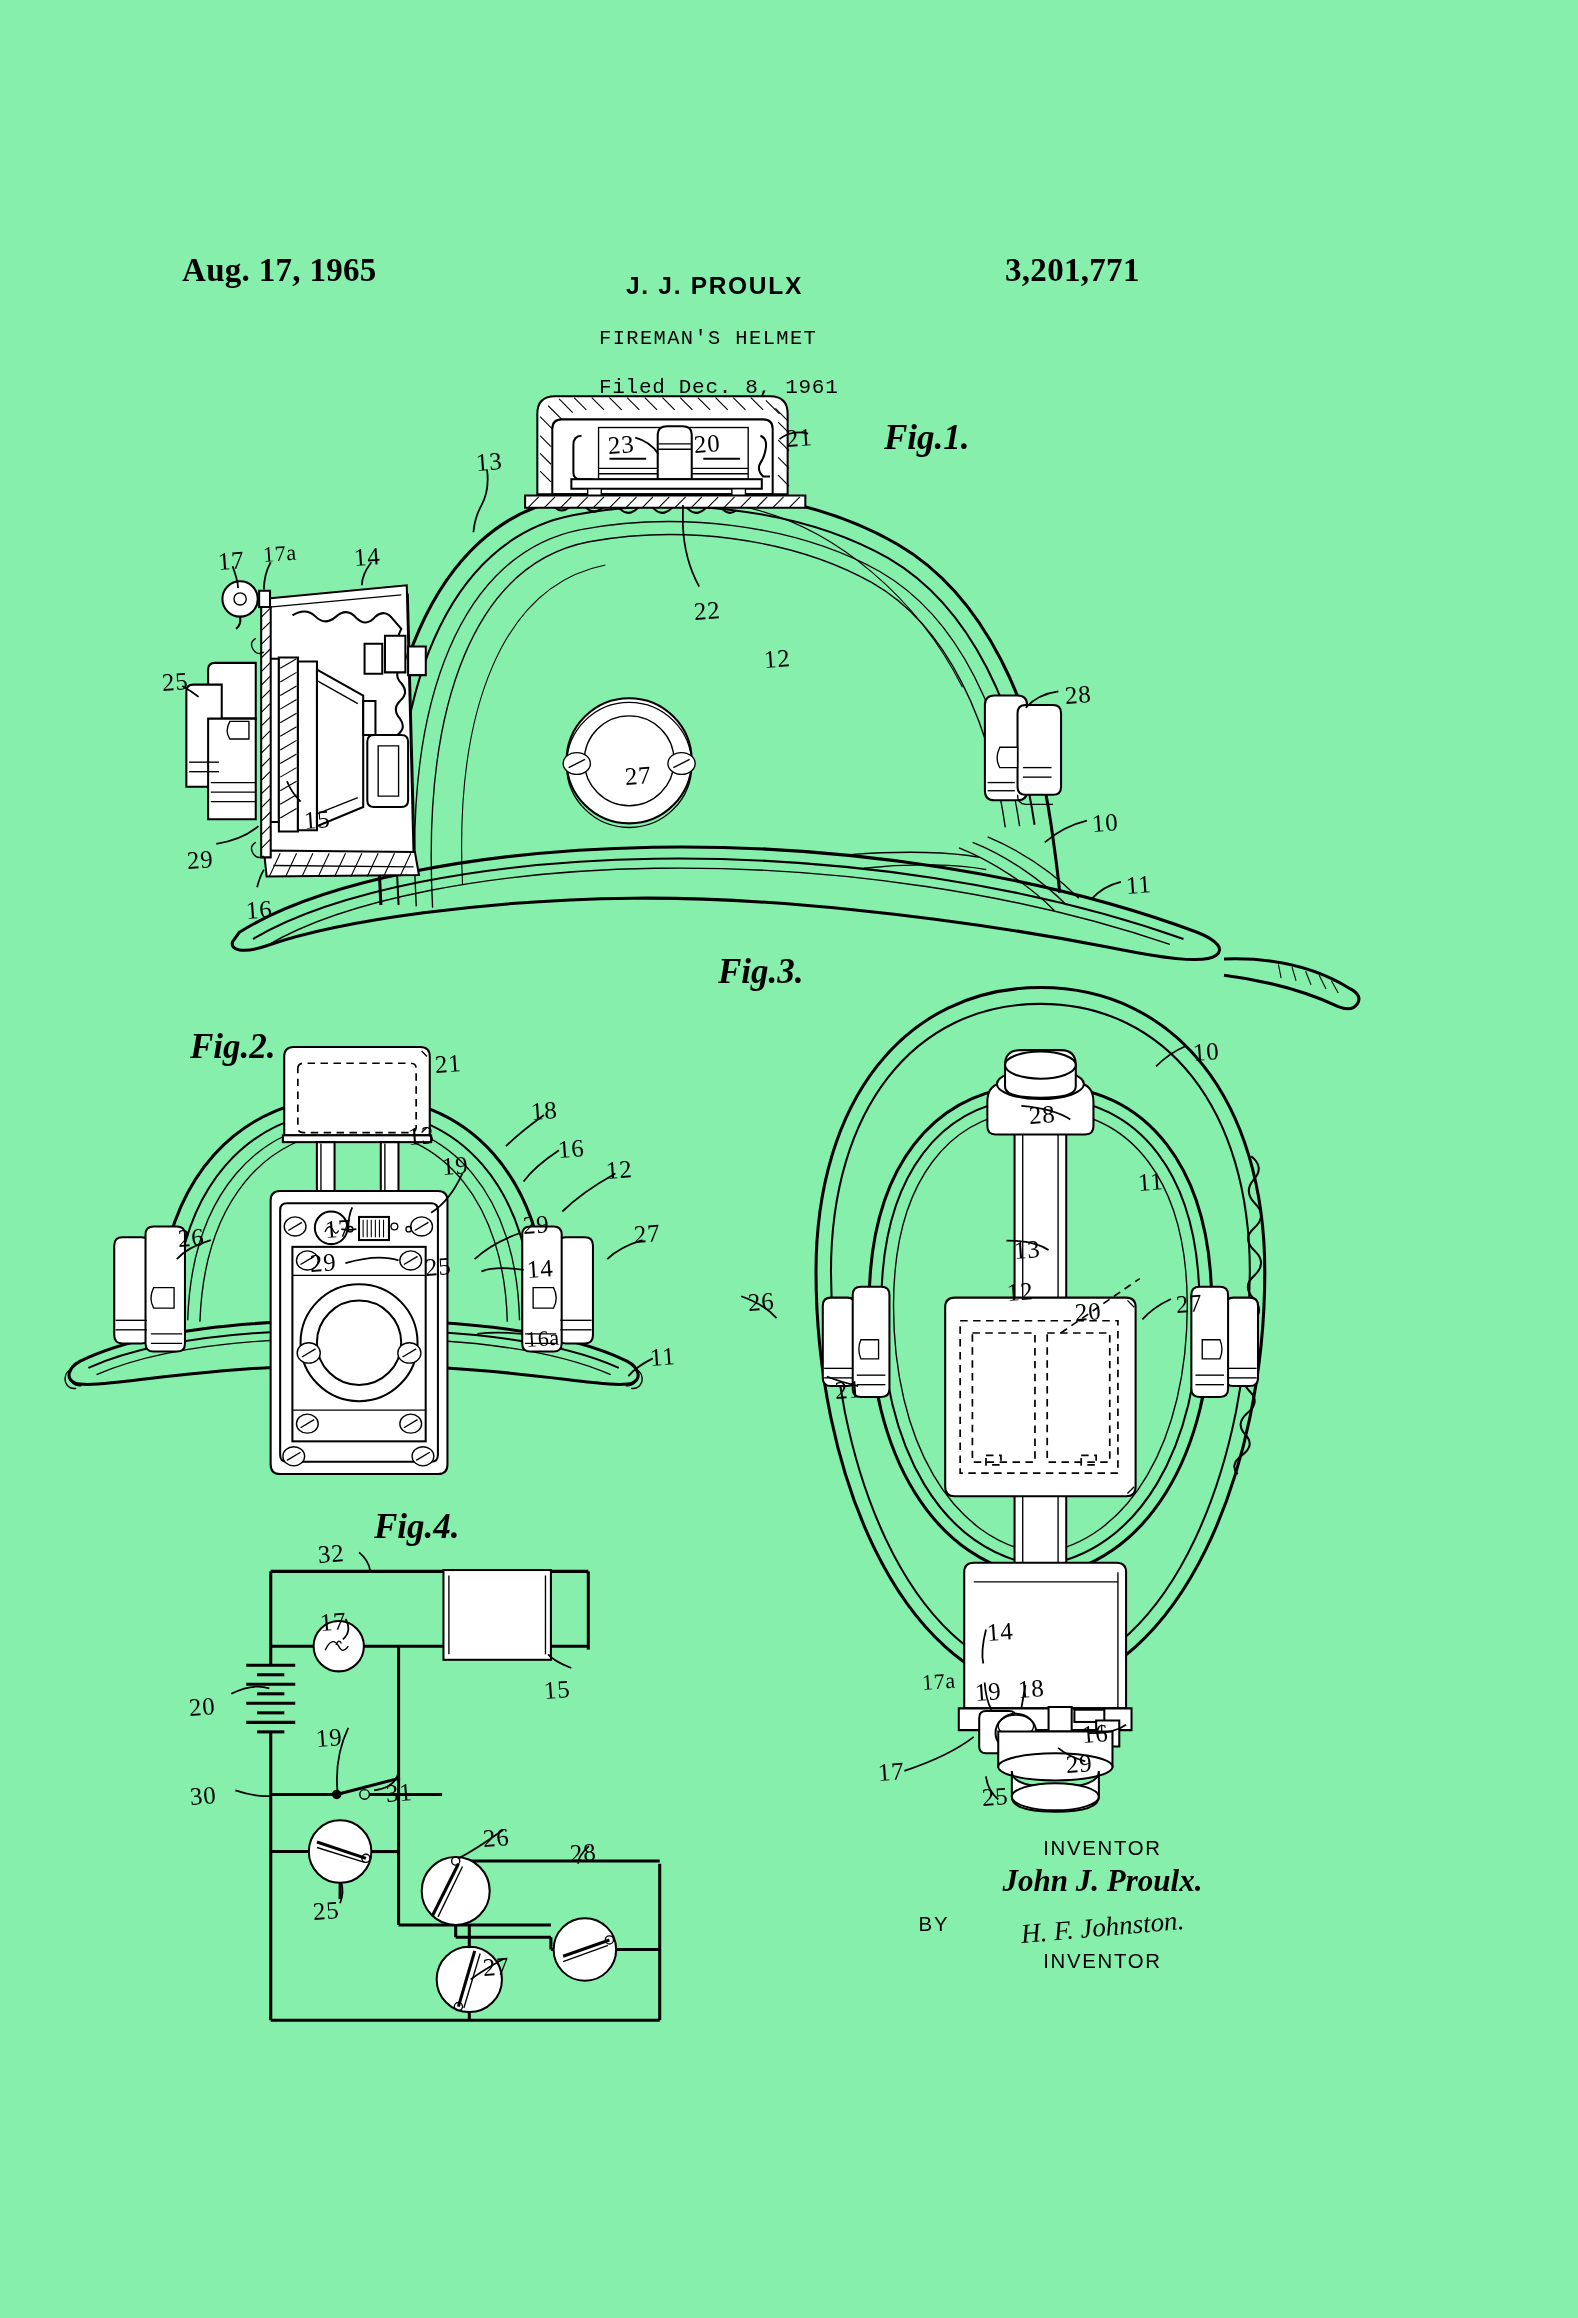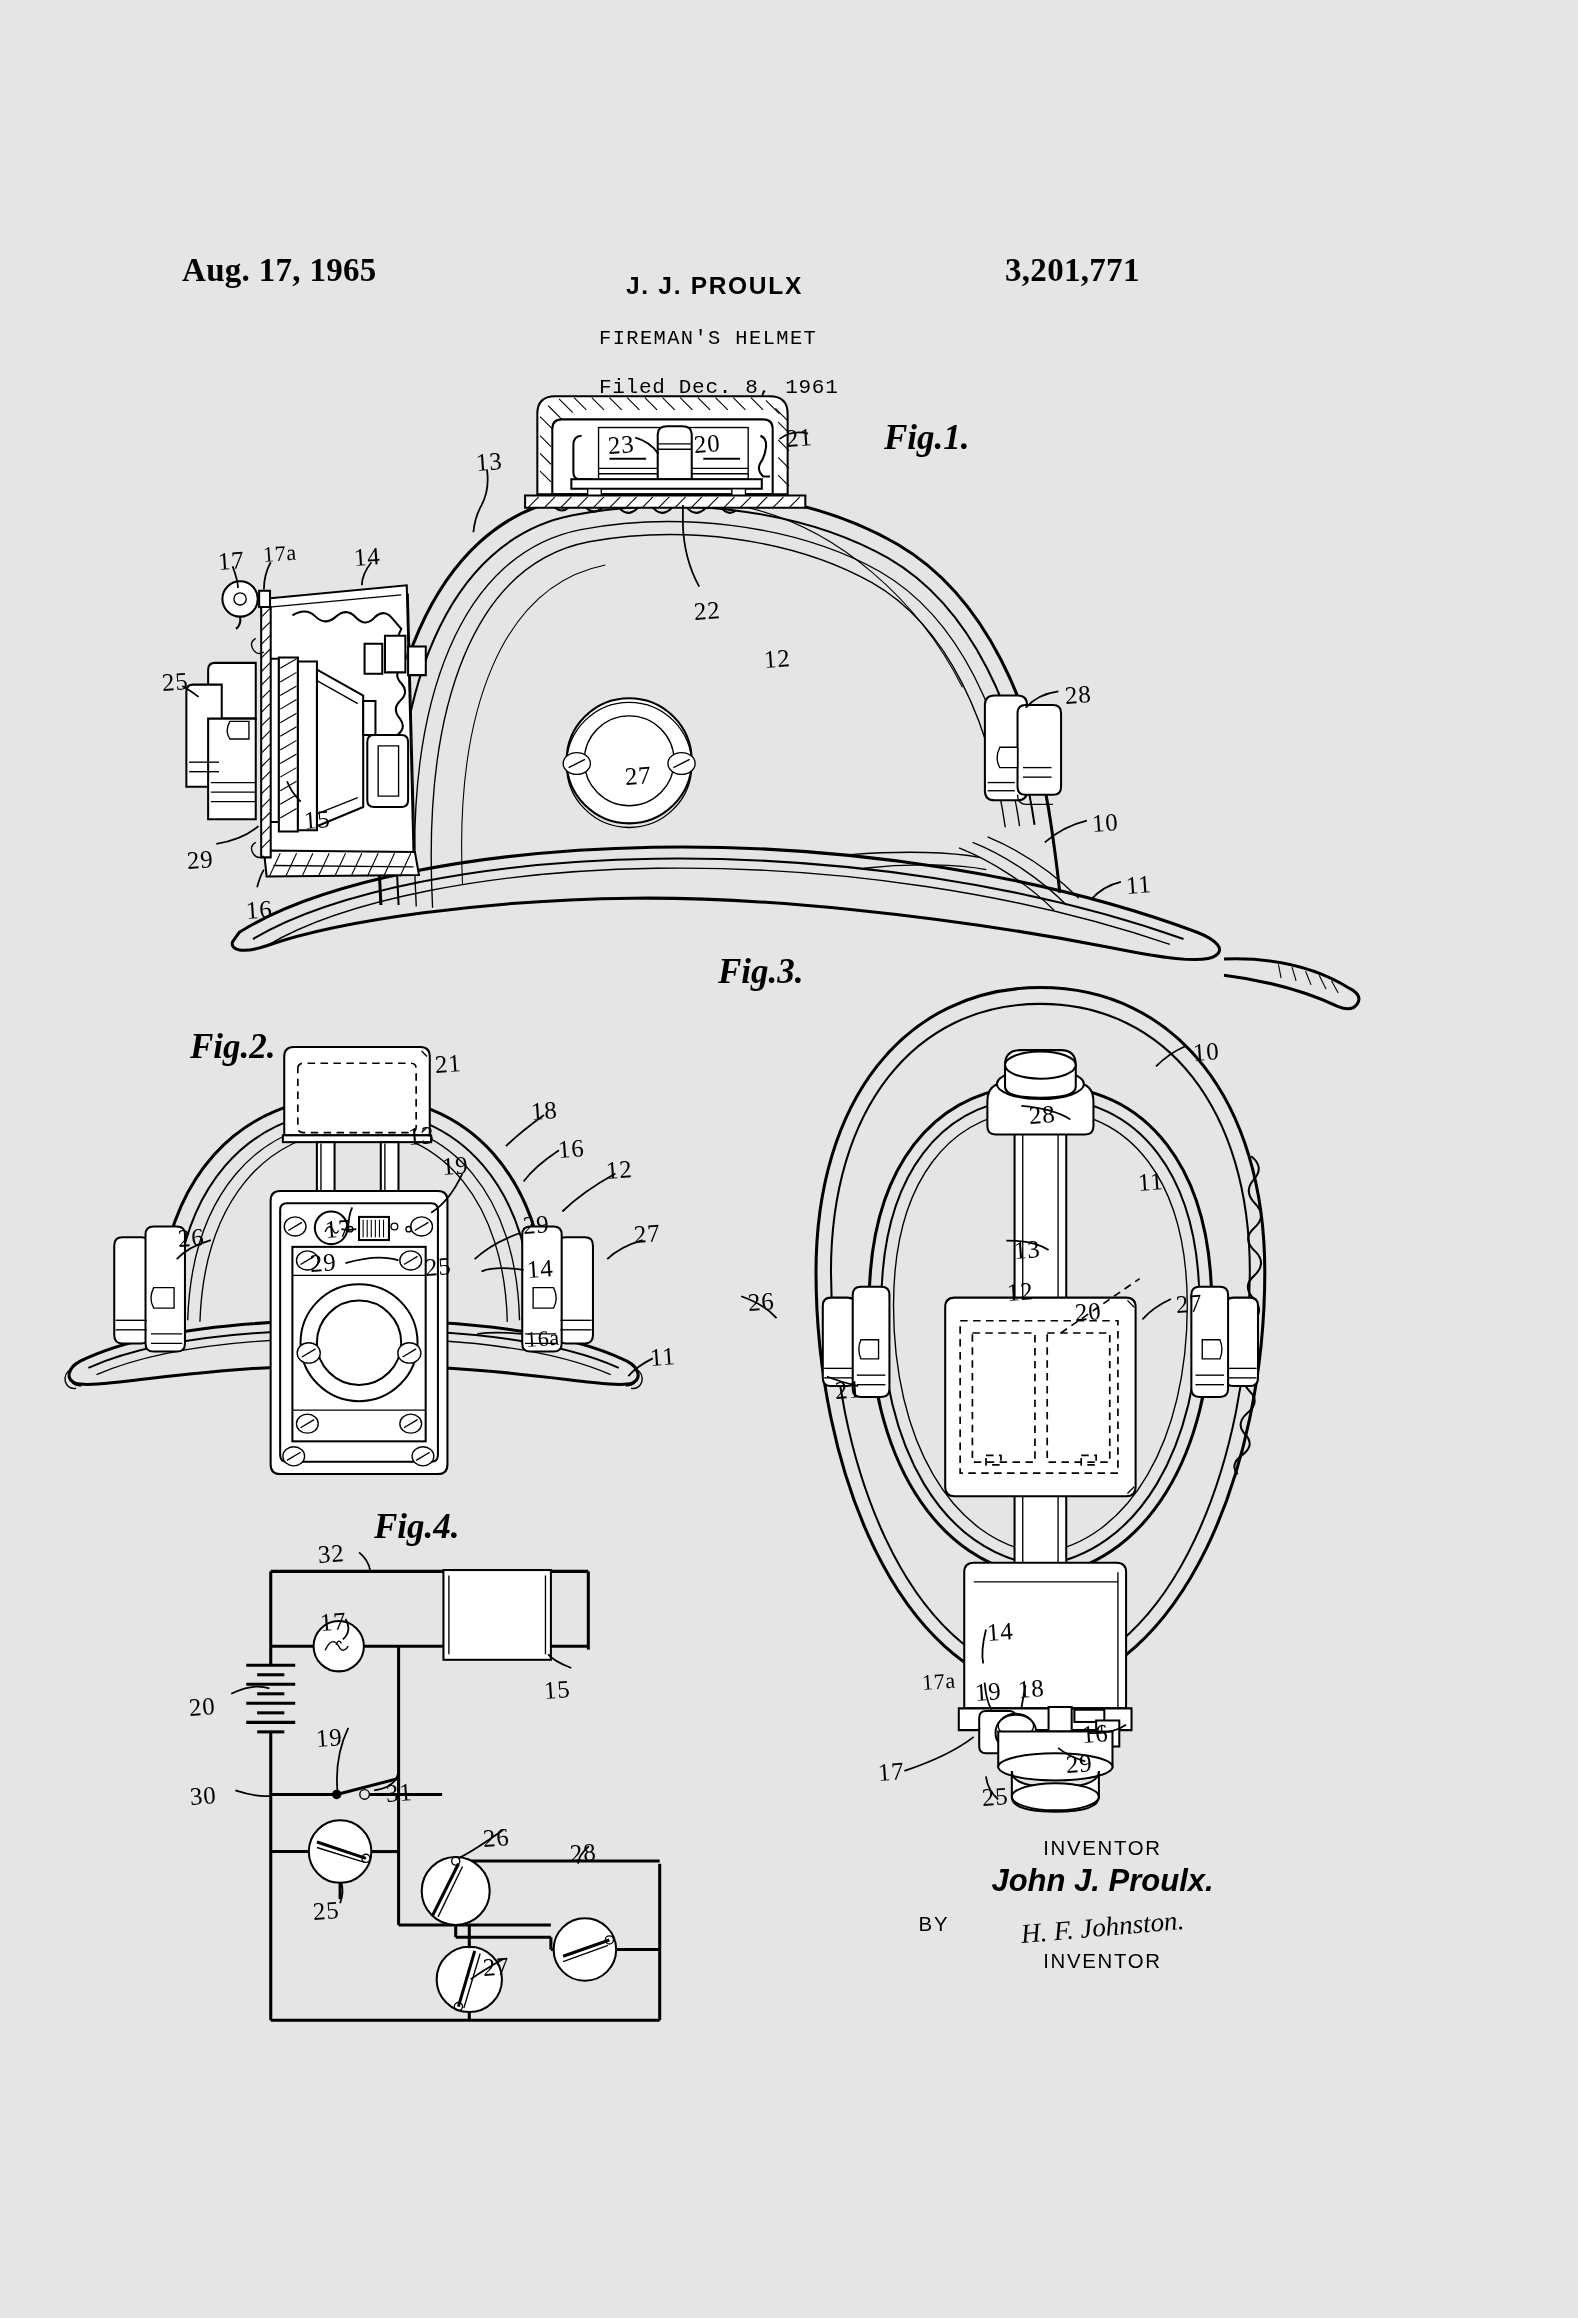--- a/index.html
+++ b/index.html
@@ -1,21 +1,21 @@
 <!DOCTYPE html>
 <html style="font-size:11px"><head>
 <meta charset="utf-8">
 <title>Patent Drawing 3,201,771</title>
 <style>
   html,body{margin:0;padding:0;background:#fff;}
   body{
     width:1578px;height:2319px;position:relative;overflow:hidden;
     font-family:"Liberation Sans", sans-serif;color:#000;
   }
-  .page{position:absolute;inset:0;background:#e5e5e5;}
+  .page{position:absolute;inset:0;background:#86efac;}
 
   
   .hdr-date{
     position:absolute;left:182px;top:252px;
     font-family:"Liberation Serif", serif;
     font-weight:700;font-size:33px;letter-spacing:0.3px;
   }
   .hdr-name{
     position:absolute;left:626px;top:272px;
     font-family:"Liberation Sans", sans-serif;
@@ -60,21 +60,21 @@
   }
   .ref.sm{font-size:22px;}
 
   
   .sigblk{position:absolute;left:939px;top:1837px;width:327px;text-align:center;}
   .sig-lbl{
     font-family:"Liberation Sans", sans-serif;
     font-size:20.4px;letter-spacing:1.7px;font-weight:400;
   }
   .sig-name{
-    font-family:Liberation Sans, sans-serif;
+    font-family:Liberation Serif, serif;
     font-style:italic;font-weight:700;font-size:31px;
     margin-top:2.7px;letter-spacing:0px;
   }
   .sig-by{
     font-family:"Liberation Sans", sans-serif;
     font-size:20.4px;letter-spacing:1.7px;
     position:absolute;left:-20.4px;top:76px;
   }
   .sig-att-sig{
     font-family:"Liberation Serif", serif;

